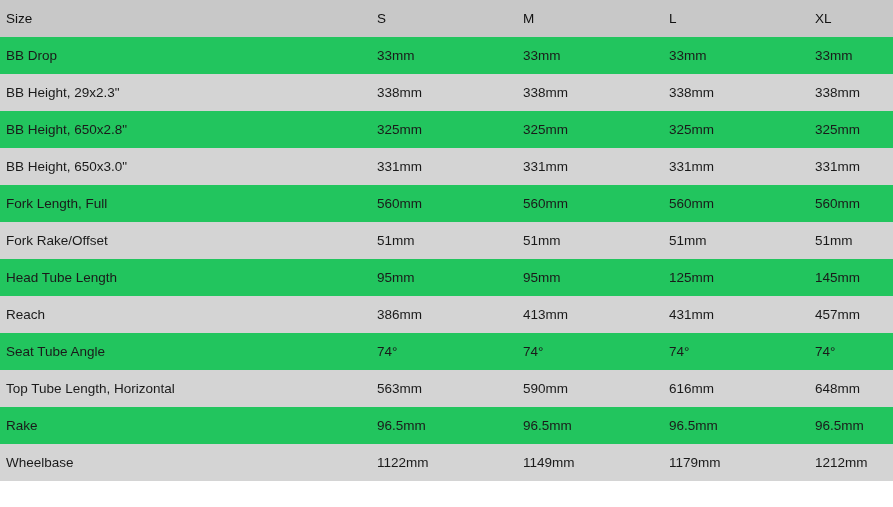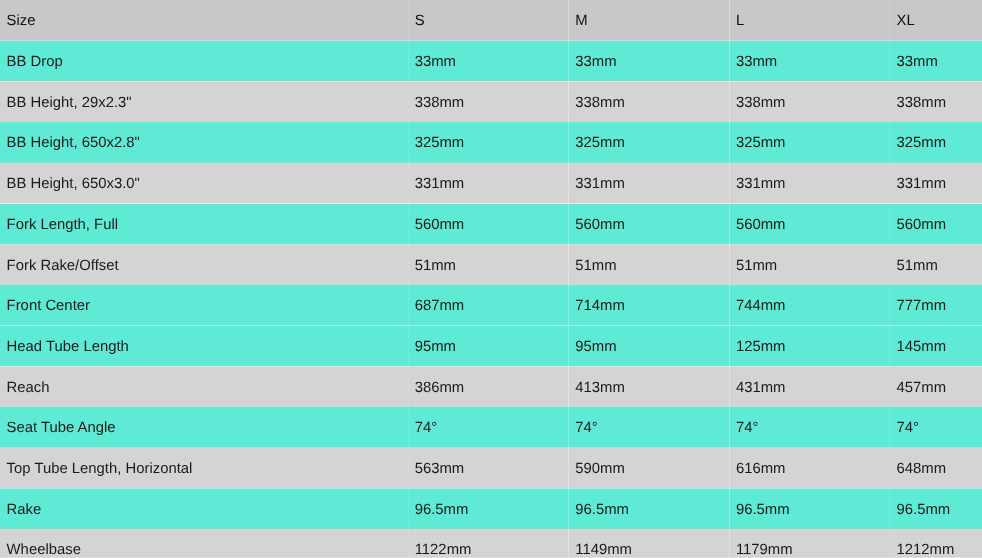--- a/index.html
+++ b/index.html
@@ -41,21 +41,21 @@
   col.c-last  { width: 84px; }
 
   
   tr.header-row {
     background: #c8c8c8;
   }
   tr.header-row th {
     color: #111111;
   }
   
-  tr.row-odd { background: #5eead4; }
+  tr.row-odd { background: #22c55e; }
   tr.row-even { background: #d4d4d4; }
 </style>
 </head>
 <body>
 
 <table class="geo-table">
   <colgroup>
     <col class="c-label">
     <col class="c-size">
     <col class="c-size">
@@ -108,27 +108,20 @@
         <td>560mm</td>
       </tr>
       <tr class="row-even">
         <td>Fork Rake/Offset</td>
         <td>51mm</td>
         <td>51mm</td>
         <td>51mm</td>
         <td>51mm</td>
       </tr>
       <tr class="row-odd">
-        <td>Front Center</td>
-        <td>687mm</td>
-        <td>714mm</td>
-        <td>744mm</td>
-        <td>777mm</td>
-      </tr>
-      <tr class="row-odd">
         <td>Head Tube Length</td>
         <td>95mm</td>
         <td>95mm</td>
         <td>125mm</td>
         <td>145mm</td>
       </tr>
       <tr class="row-even">
         <td>Reach</td>
         <td>386mm</td>
         <td>413mm</td>

